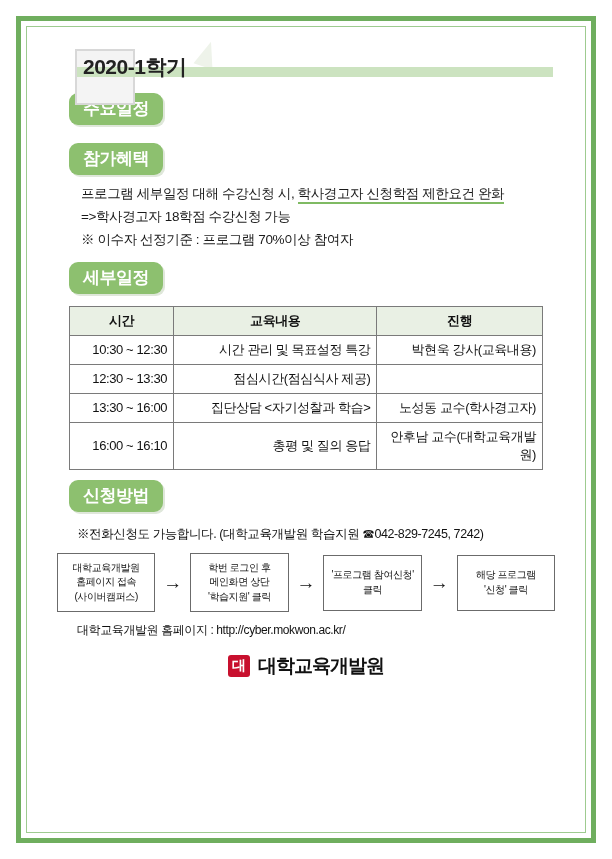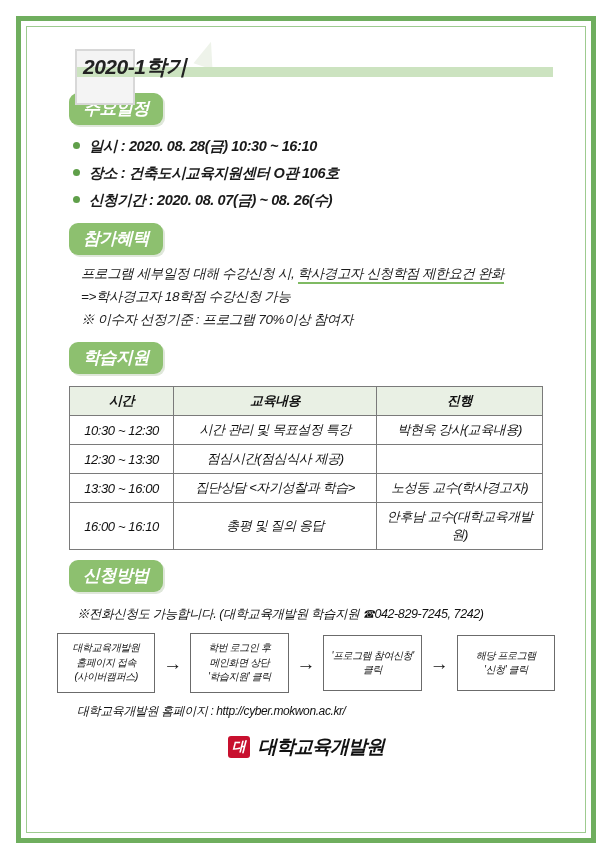--- a/index.html
+++ b/index.html
@@ -28,21 +28,20 @@
     inset:5px;
     border:1px solid #9ecb90;
     box-sizing:border-box;
     pointer-events:none;
   }
   .content{
     position:relative;
     box-sizing:border-box;
     padding:22px 26px 26px 26px;
     height:100%;
-    font-style:italic;
   }
 
   
   .header{
     position:relative;
     padding-left:18px;
     margin-bottom:6px;
   }
   .header-deco{
     position:absolute;
@@ -153,21 +152,21 @@
     font-weight:bold;
     color:#111;
     letter-spacing:-0.4px;
   }
   table.schedule td{
     border:1px solid #7a7a7a;
     padding:5px 6px;
     color:#111;
     letter-spacing:-0.4px;
   }
-  table.schedule td.c{text-align:center;}
+  table.schedule td.c{text-align:right;}
   .col-time{width:22%;}
   .col-content{width:43%;}
   .col-host{width:35%;}
 
   
   .note{
     margin:6px 0 0 30px;
     font-size:12.5px;
     color:#111;
     letter-spacing:-0.4px;
@@ -243,38 +242,33 @@
 
       <div class="header">
         <div class="header-deco"></div>
         <div class="header-deco2"></div>
         <div class="term">2020-1학기</div>
         <div class="title-rule"></div>
       </div>
 
       <div class="block">
         <div class="tag shadow">주요일정</div>
-        <ul class="bullets">
-          <li>일시 : 2020. 08. 28(금) 10:30 ~ 16:10</li>
-          <li>장소 : 건축도시교육지원센터 O관 106호</li>
-          <li>신청기간 : 2020. 08. 07(금) ~ 08. 26(수)</li>
-        </ul>
       </div>
 
       <div class="block">
         <div class="tag shadow">참가혜택</div>
         <div class="para">
           <span>프로그램 세부일정 대해 수강신청 시, </span><span class="underline">학사경고자 신청학점 제한요건 완화</span><br>
           <span>=&gt;학사경고자 18학점 수강신청 가능</span><br>
           <span>※ 이수자 선정기준 : 프로그램 70%이상 참여자</span>
         </div>
       </div>
 
       <div class="block">
-        <div class="tag shadow">학습지원</div>
+        <div class="tag shadow">세부일정</div>
         <table class="schedule">
           <thead>
             <tr>
               <th class="col-time">시간</th>
               <th class="col-content">교육내용</th>
               <th class="col-host">진행</th>
             </tr>
           </thead>
           <tbody>
             <tr>

